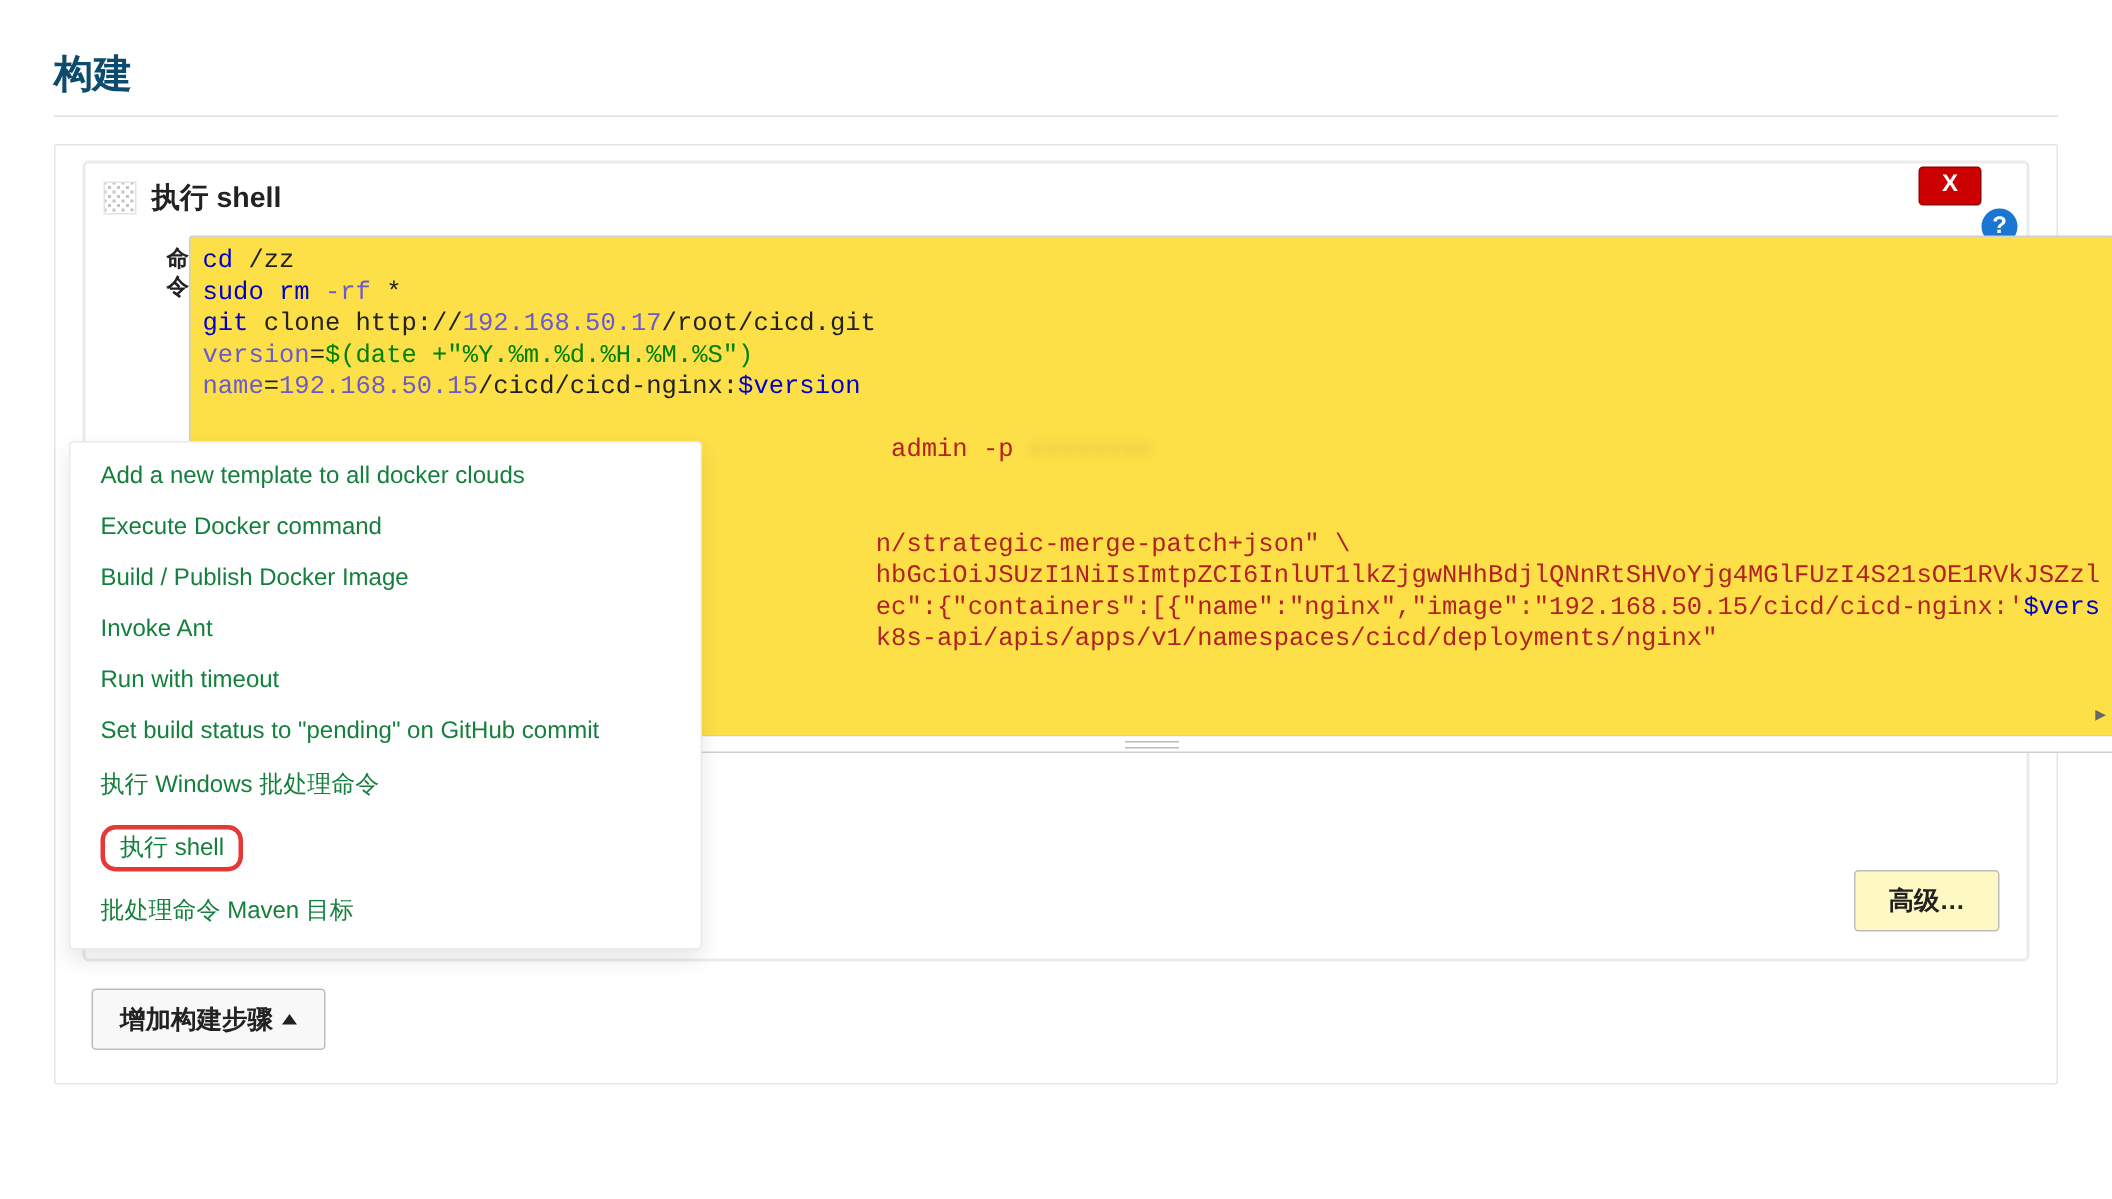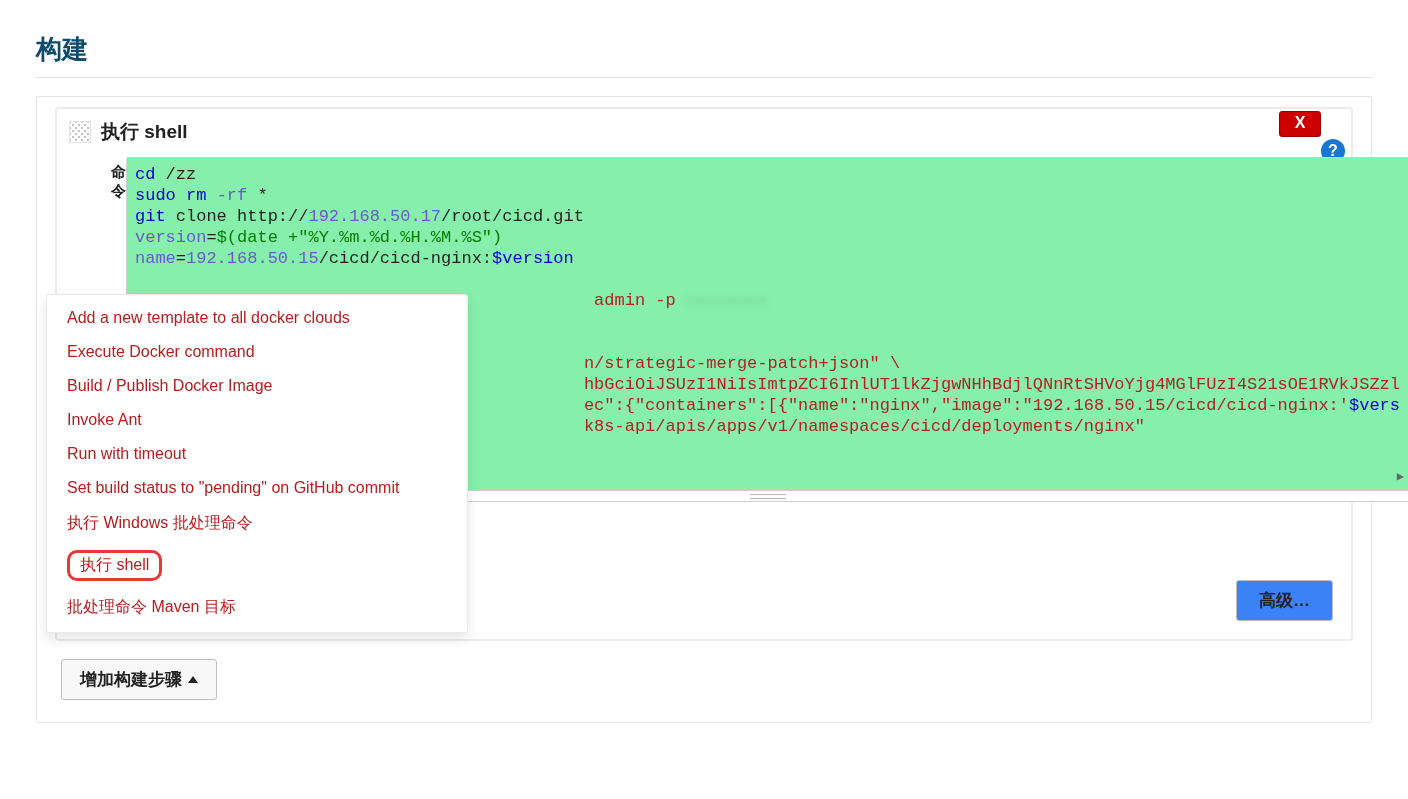--- a/index.html
+++ b/index.html
@@ -15,29 +15,29 @@
       radial-gradient(#bdbdbd 1px,transparent 1px),
       radial-gradient(#bdbdbd 1px,transparent 1px);
     background-size:6px 6px,6px 6px;
     background-position:0 0,3px 3px;
     border:1px solid #e0e0e0;opacity:0.9;}
   .step-title{font-size:19px;font-weight:700;color:#222;}
   .delete-btn{position:absolute;top:2px;right:30px;width:40px;height:24px;background:#cc0000;border:1px solid #990000;border-radius:3px;color:#fff;font-weight:700;text-align:center;line-height:22px;font-family:Arial;font-size:16px;cursor:pointer;}
   .help-icon{position:absolute;top:30px;right:6px;width:24px;height:24px;border-radius:50%;background:#1976d2;color:#fff;text-align:center;line-height:24px;font-weight:700;font-size:16px;cursor:pointer;}
   .field-row{display:flex;align-items:flex-start;margin:12px 0 0 42px;}
   .field-label{width:56px;padding-top:6px;font-size:15px;font-weight:700;color:#222;text-align:left;}
-  .code-editor{flex:1;border:1px solid #cfcfcf;border-radius:2px;background:#86efac;font-family:"Consolas","Courier New",monospace;font-size:17px;line-height:21px;white-space:pre;padding:6px 8px;overflow:auto;height:320px;position:relative;}
+  .code-editor{flex:1;border:1px solid #cfcfcf;border-radius:2px;background:#fde047;font-family:"Consolas","Courier New",monospace;font-size:17px;line-height:21px;white-space:pre;padding:6px 8px;overflow:auto;height:320px;position:relative;}
   .resize-grip{height:10px;border:1px solid #cfcfcf;border-top:0;margin:0;background:#fff;display:flex;align-items:center;justify-content:center;position:relative;}
   .resize-grip::after{content:"";display:block;width:36px;height:3px;border-top:1px solid #bbb;border-bottom:1px solid #bbb;}
   .scroll-right{position:absolute;bottom:2px;right:4px;font-size:12px;color:#666;}
-  .adv-btn{float:right;margin-top:78px;margin-right:6px;border:1px solid #bdbdbd;background:#3b82f6;border-radius:3px;padding:8px 22px;font-size:17px;font-weight:700;color:#222;cursor:pointer;}
+  .adv-btn{float:right;margin-top:78px;margin-right:6px;border:1px solid #bdbdbd;background:#fef9c3;border-radius:3px;padding:8px 22px;font-size:17px;font-weight:700;color:#222;cursor:pointer;}
   .add-step-btn{display:inline-flex;align-items:center;gap:6px;margin:18px 0 0 6px;border:1px solid #bdbdbd;background:#f8f8f8;border-radius:3px;padding:8px 18px;font-size:17px;font-weight:700;color:#222;cursor:pointer;}
   .add-step-btn .caret{width:0;height:0;border-left:5px solid transparent;border-right:5px solid transparent;border-bottom:7px solid #222;}
   .dropdown{position:absolute;left:46px;top:294px;width:420px;background:#fff;border:1px solid #eaeaea;box-shadow:0 6px 14px rgba(0,0,0,0.1);border-radius:3px;padding:6px 0;z-index:50;}
-  .dd-item{padding:8px 20px;font-size:16px;color:#b91c1c;cursor:pointer;white-space:nowrap;}
+  .dd-item{padding:8px 20px;font-size:16px;color:#15803d;cursor:pointer;white-space:nowrap;}
   .dd-highlight{display:inline-block;border:3px solid #e53935;border-radius:10px;padding:2px 10px;font-size:16px;}
   
   .cmd{color:#0000cd;}
   .str{color:#b22222;}
   .var{color:#6a5acd;}
   .fn{color:#008000;}
   .path{color:#222;}
   .blur{filter:blur(4px);}
   .clearfix{clear:both;}
 </style>

